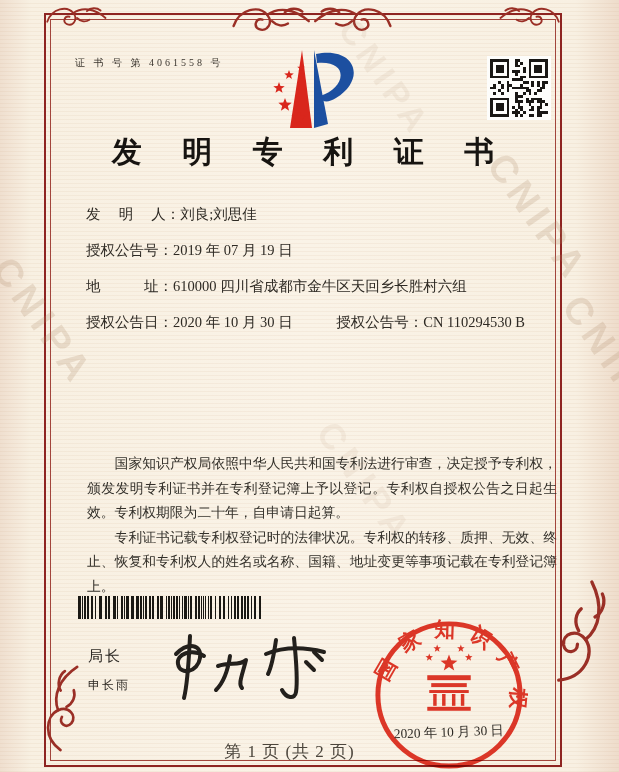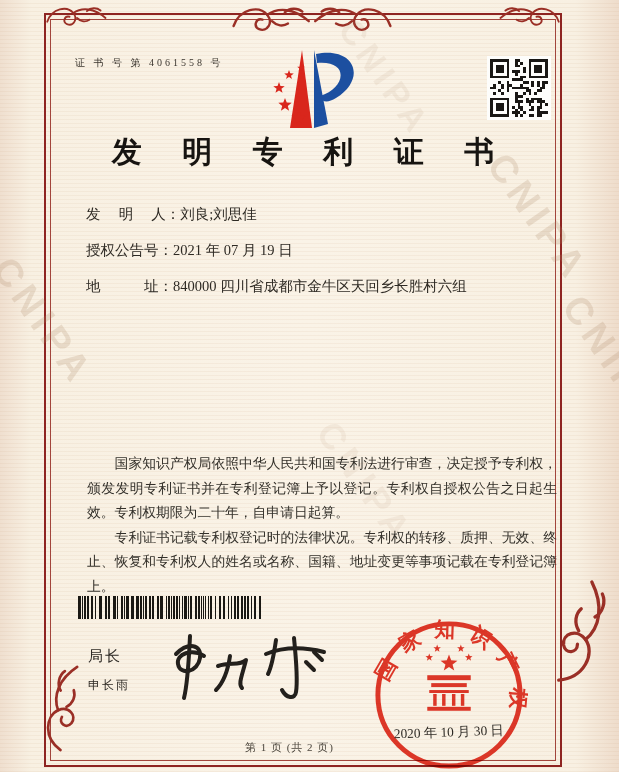--- a/index.html
+++ b/index.html
@@ -35,21 +35,21 @@
   .paras p{margin:0;text-indent:2em;}
   
   .barcode{position:absolute;left:78px;top:596px;width:188px;height:23px;}
   
   .sig-title{position:absolute;left:88px;top:647px;font-size:15px;color:#2c2823;letter-spacing:2px;font-family:Liberation Serif, serif;}
   .sig-name{position:absolute;left:88px;top:677px;font-size:12px;color:#2c2823;letter-spacing:2px;}
   .sig-script{position:absolute;left:158px;top:632px;width:180px;height:80px;}
   
   .seal{position:absolute;left:370px;top:614px;width:158px;height:158px;mix-blend-mode:multiply;opacity:.94;}
   
-  .footer{position:absolute;left:0;right:40px;top:740px;text-align:center;font-size:11px;
+  .footer{position:absolute;left:0;right:40px;top:740px;text-align:center;font-size:17px;
           color:#4c463d;letter-spacing:1px;}
 </style>
 </head>
 <body>
 
 <div class="page">
 
   <svg width="0" height="0" style="position:absolute">
     <defs>
       <g id="fl" fill="none" stroke="currentColor" stroke-width="3" stroke-linecap="round">
@@ -239,24 +239,28 @@
     </svg>
   </div>
 
   <div class="title">发 明 专 利 证 书</div>
 
   <div class="fields">
     <div class="row">
       <span class="lab">发　 明　 人：</span><span>刘良;刘思佳</span>
     </div>
     <div class="row">
-      <span class="lab">授权公告号：</span><span>2021 年 07 月 19 日</span>
+      <span class="lab">授权公告号：</span><span>2019 年 07 月 19 日</span>
     </div>
     <div class="row">
-      <span class="lab">地　　　址：</span><span>840000 四川省成都市金牛区天回乡长胜村六组</span>
+      <span class="lab">地　　　址：</span><span>610000 四川省成都市金牛区天回乡长胜村六组</span>
+    </div>
+    <div class="row">
+      <span class="lab">授权公告日：</span><span>2020 年 10 月 30 日</span>
+      <span class="lab ml">授权公告号：</span><span>CN 110294530 B</span>
     </div>
   </div>
 
   <div class="paras">
     <p>国家知识产权局依照中华人民共和国专利法进行审查，决定授予专利权，颁发发明专利证书并在专利登记簿上予以登记。专利权自授权公告之日起生效。专利权期限为二十年，自申请日起算。</p>
     <p>专利证书记载专利权登记时的法律状况。专利权的转移、质押、无效、终止、恢复和专利权人的姓名或名称、国籍、地址变更等事项记载在专利登记簿上。</p>
   </div>
 
   <div class="barcode">
     <svg width="188" height="23">

